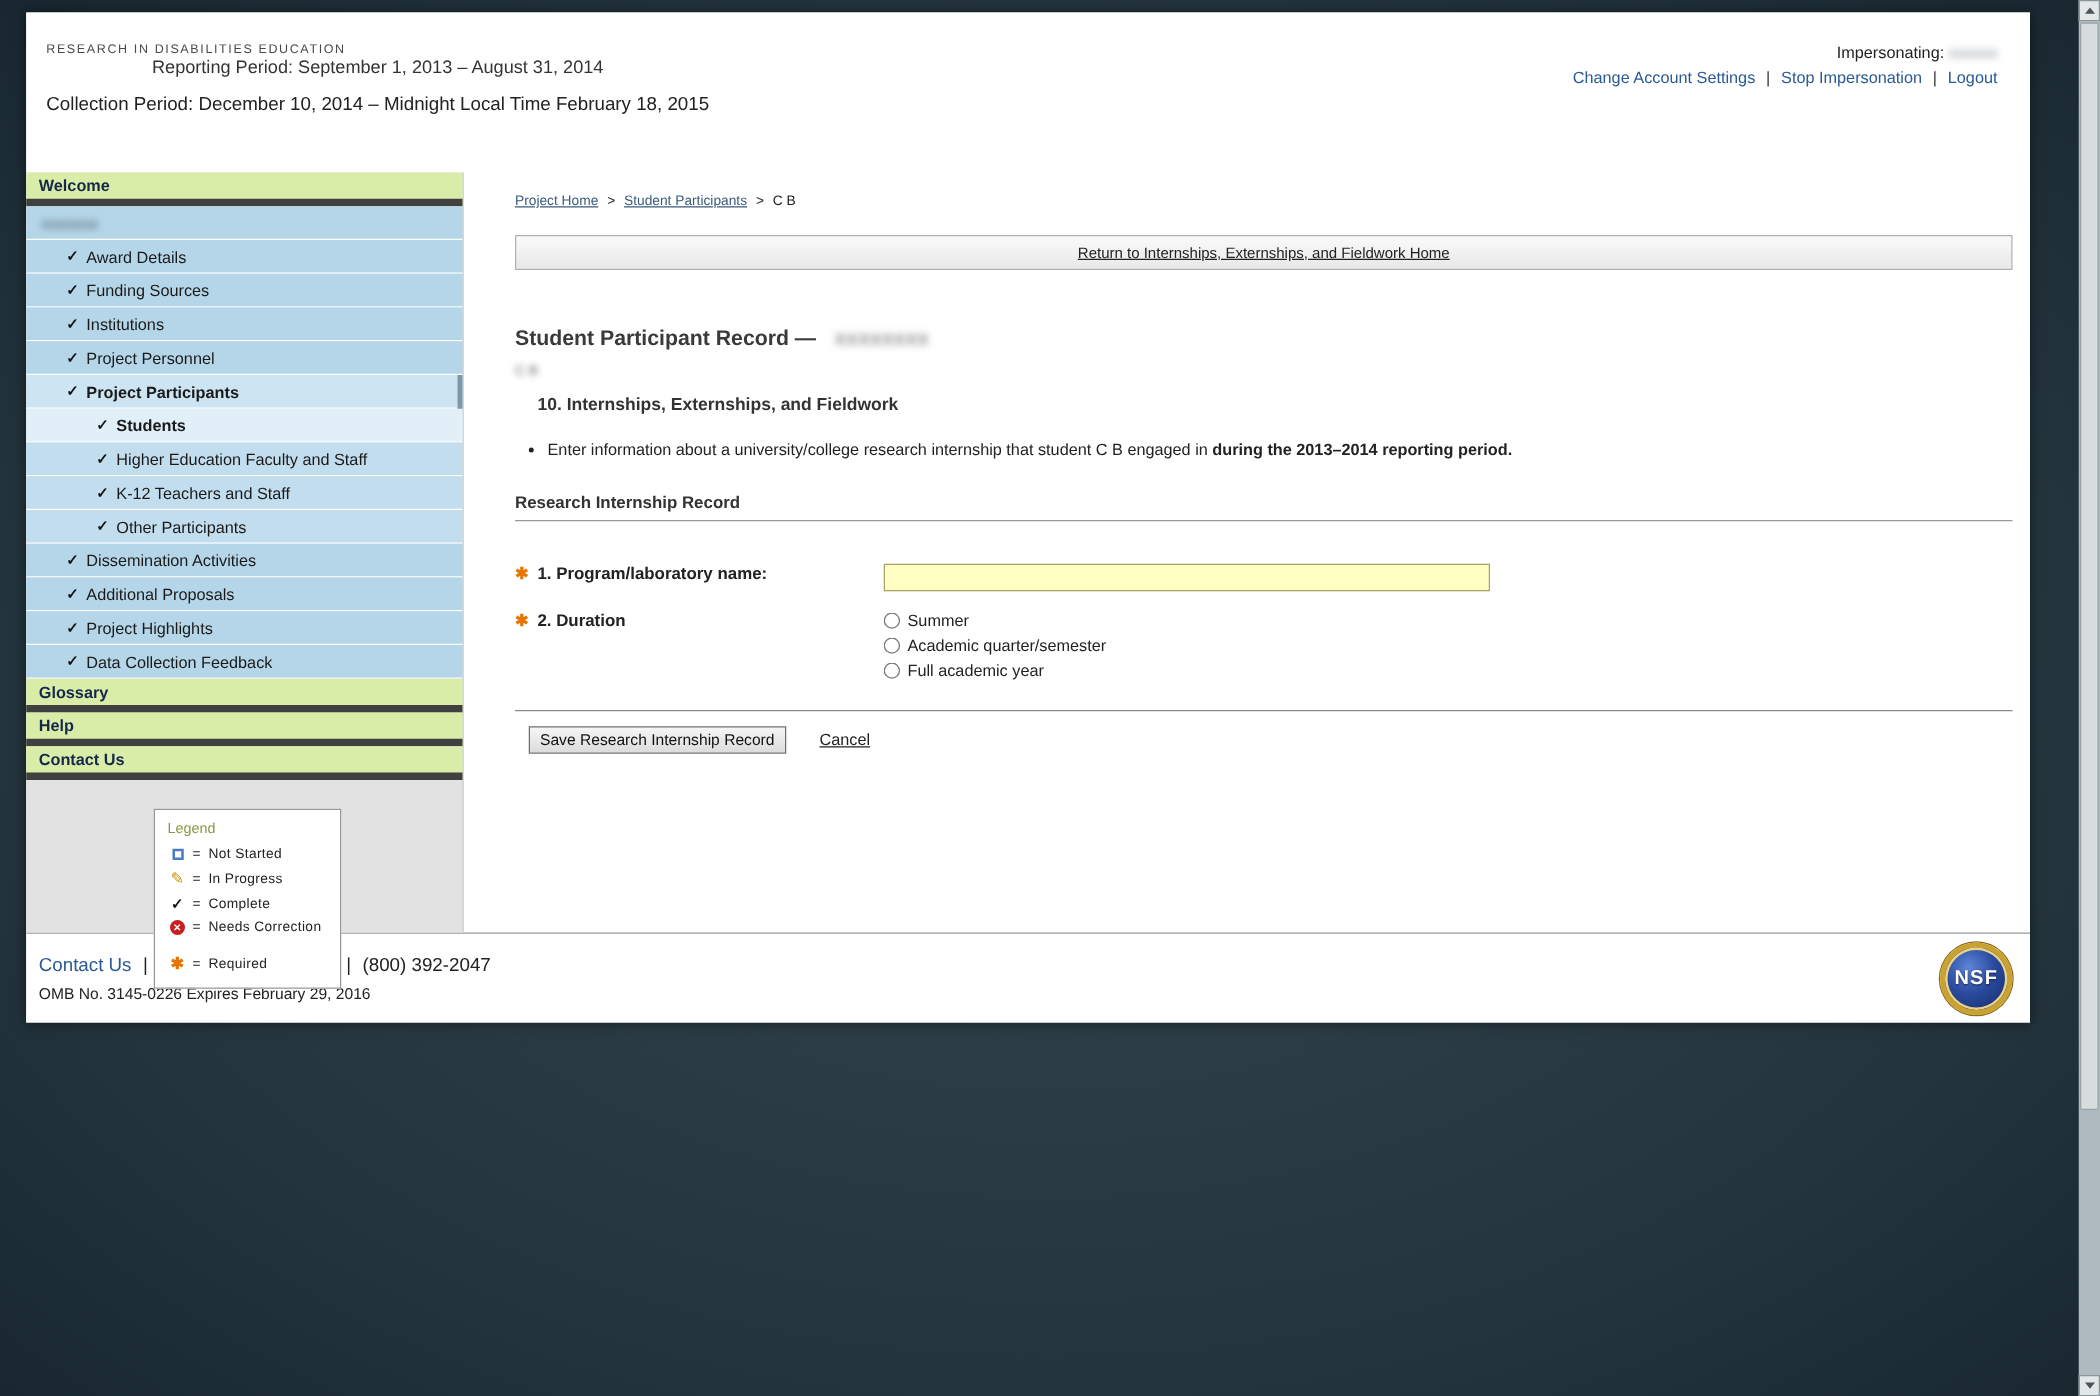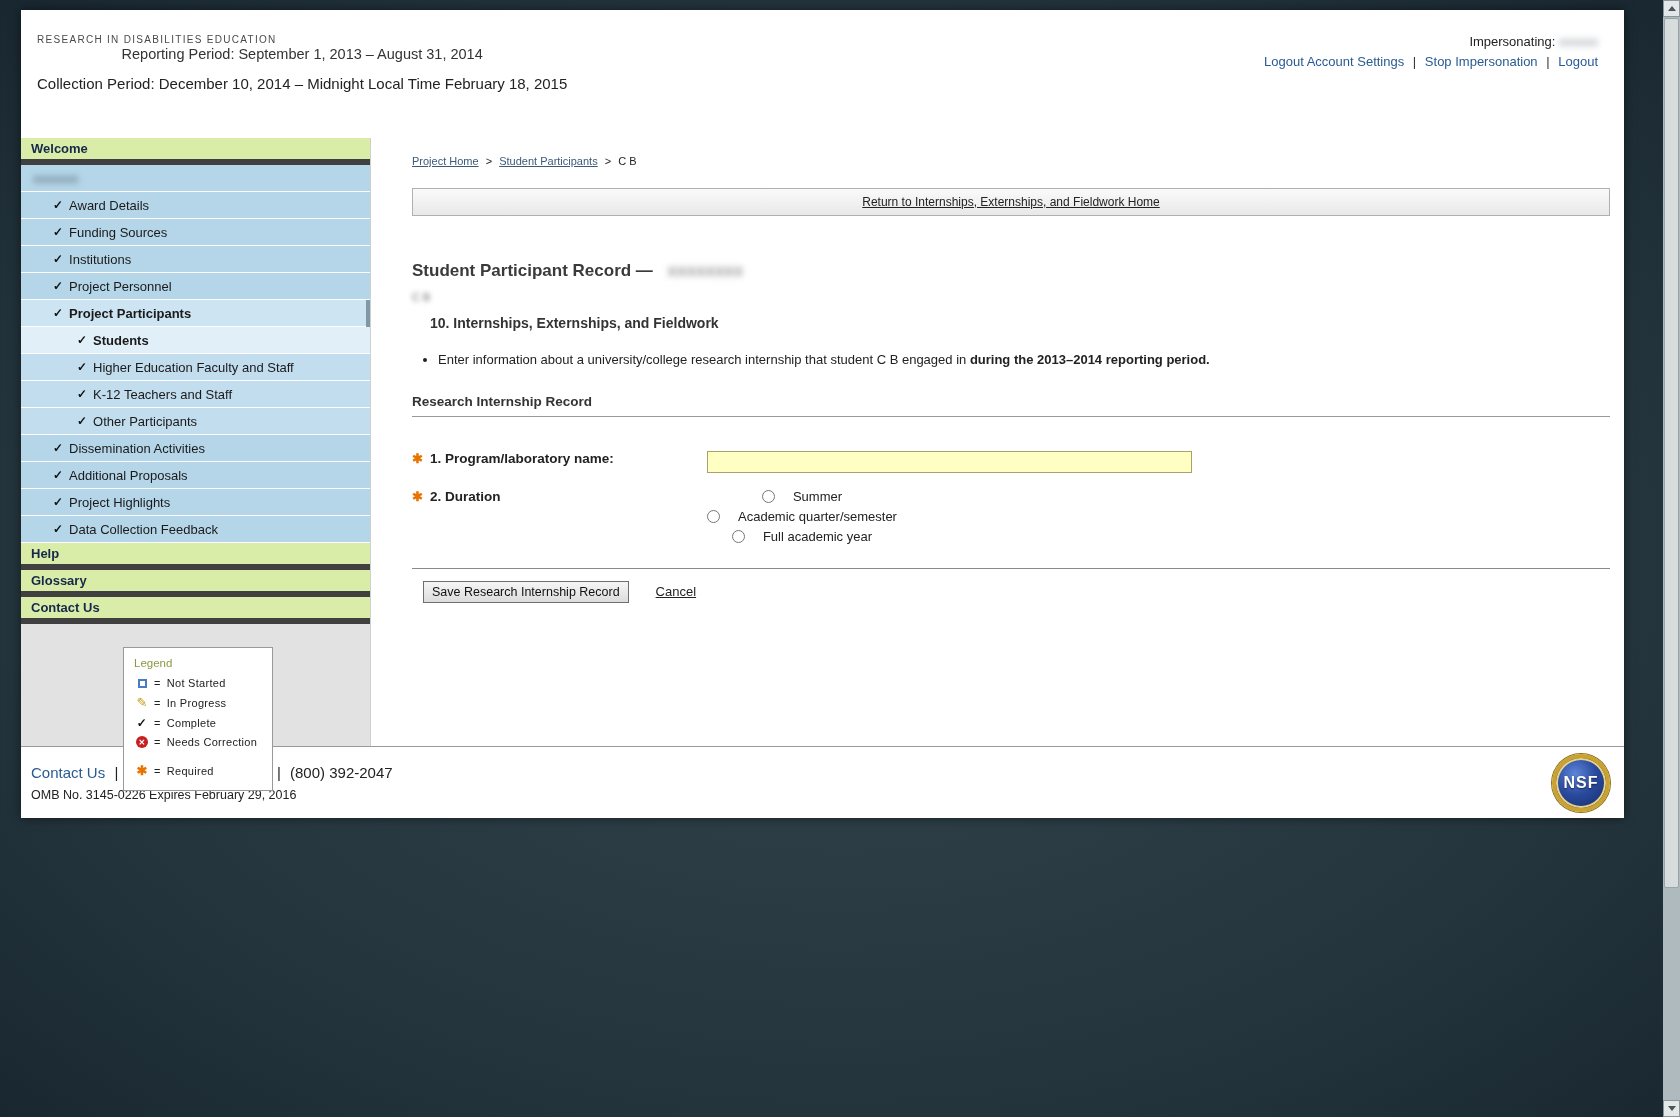--- a/index.html
+++ b/index.html
@@ -64,21 +64,21 @@
   .section-title { margin-top:12px; margin-left:18px; font-size:14px; font-weight:bold; color:#333; }
   .instruction-list { margin:20px 0 0 26px; }
   .instruction-list li { font-size:13px; color:#222; line-height:1.45; }
   .record-heading { margin-top:24px; font-size:13.5px; font-weight:bold; color:#333; border-bottom:1px solid #999; padding-bottom:7px; }
   .form { margin-top:34px; }
   .form-row { display:flex; align-items:flex-start; margin-bottom:16px; }
   .form-label { width:295px; font-size:13.5px; font-weight:bold; color:#222; display:flex; }
   .req { color:#e87400; font-size:13px; margin-right:7px; }
   .text-input { width:485px; height:22px; background:#ffffc4; border:1px solid #a8a269; padding:0 4px; font-size:13px; font-family:inherit; }
   .radio-group { display:flex; flex-direction:column; gap:5px; }
-  .radio-line { display:flex; align-items:center; gap:18px; font-size:13px; color:#222;justify-content:center; }
+  .radio-line { display:flex; align-items:center; gap:6px; font-size:13px; color:#222; }
   .radio-line input { width:13px; height:13px; margin:0; cursor:pointer; }
   .form-hr { margin-top:24px; border:none; border-top:1px solid #8a8a8a; }
   .actions { margin-top:12px; margin-left:11px; display:flex; align-items:center; }
   .save-btn { font-family:inherit; font-size:12.5px; color:#111; padding:3px 8px; border:1px solid #6f6f6f;
     background:linear-gradient(#f6f6f6,#dcdcdc); cursor:pointer; }
   .cancel-link { margin-left:27px; font-size:13px; color:#222; text-decoration:underline; cursor:pointer; }
   
   .footer { height:72px; border-top:1px solid #9a9a9a; background:#fff; display:flex; justify-content:space-between; align-items:center; padding:0 14px 0 10px; }
   .footer-line1 { font-size:15px; color:#222; margin-bottom:7px; }
   .footer-line1 a { color:#2a5a94; text-decoration:none; cursor:pointer; }
@@ -107,21 +107,21 @@
       <div class="app-label">RESEARCH IN DISABILITIES EDUCATION</div>
       <div class="reporting-period">Reporting Period: September 1, 2013 – August 31, 2014</div>
       <div class="collection-period">Collection Period: December 10, 2014 – Midnight Local Time February 18, 2015</div>
     </div>
     <div class="header-right">
       <div class="impersonating-line">
         <span>Impersonating:</span>
         <span class="blurred">xxxxxx</span>
       </div>
       <div class="account-links">
-        <a href="#">Logout Account Settings</a>
+        <a href="#">Change Account Settings</a>
         <span class="sep">|</span>
         <a href="#">Stop Impersonation</a>
         <span class="sep">|</span>
         <a href="#">Logout</a>
       </div>
     </div>
   </header>
 
   <div class="body-row">
 
@@ -178,24 +178,24 @@
       </div>
       <div class="nav-item nav-blue">
         <span class="check">✓</span>
         <span>Project Highlights</span>
       </div>
       <div class="nav-item nav-blue">
         <span class="check">✓</span>
         <span>Data Collection Feedback</span>
       </div>
       <div class="nav-item nav-green">
+        <span>Glossary</span>
+      </div>
+      <div class="nav-item nav-green">
         <span>Help</span>
-      </div>
-      <div class="nav-item nav-green">
-        <span>Glossary</span>
       </div>
       <div class="nav-item nav-green">
         <span>Contact Us</span>
       </div>
 
       <div class="nav-indicator"></div>
 
       <div class="legend">
         <div class="legend-title">Legend</div>
         <div class="legend-row">

